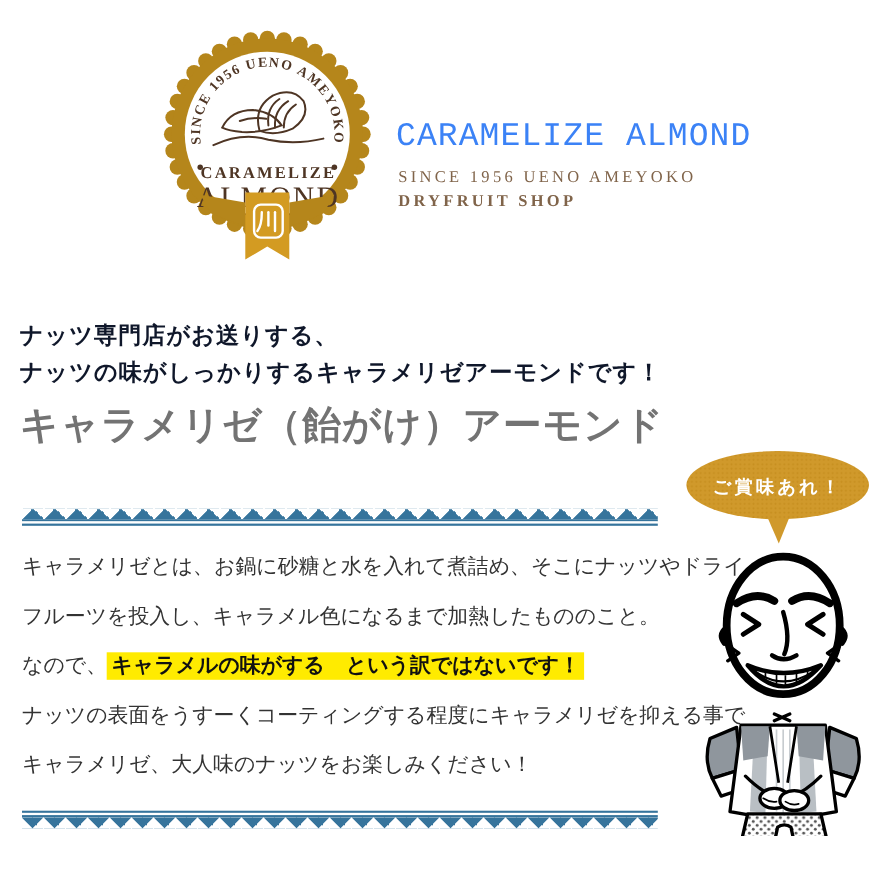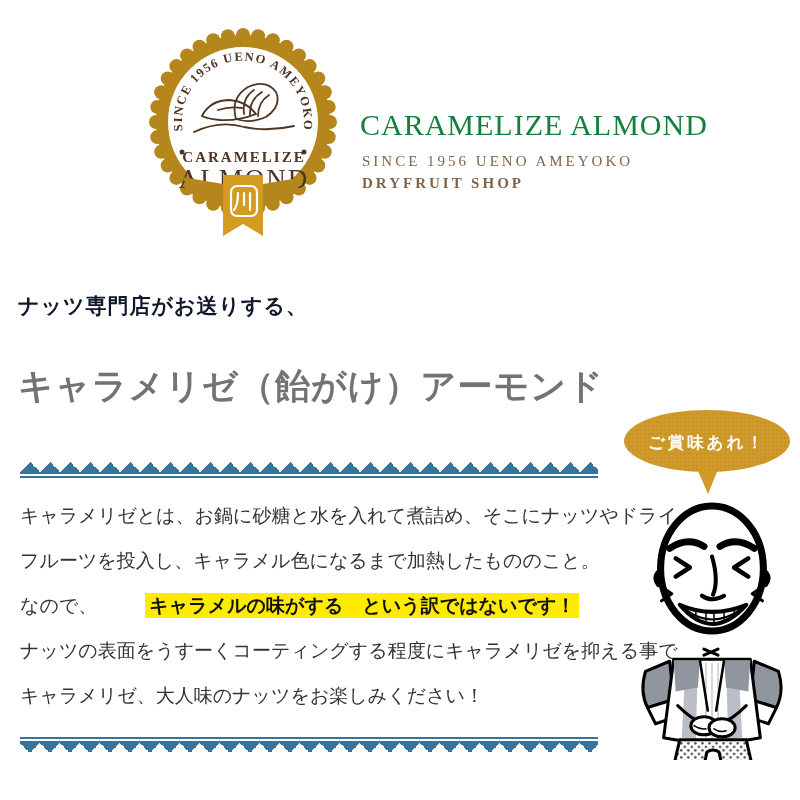--- a/index.html
+++ b/index.html
@@ -1,22 +1,22 @@
 <!DOCTYPE html>
 <html><head>
 <meta charset="utf-8">
 <style>
   html,body{margin:0;padding:0;background:#fff;}
   #page{position:relative;width:800px;height:800px;background:#fff;overflow:hidden;
         font-family:"Liberation Sans","DejaVu Sans",sans-serif;color:#1a1a1a;}
 
   
   #badge{position:absolute;left:138px;top:22px;}
-  .brand-title{position:absolute;left:360px;top:108px;font-family:Liberation Serif, serif;
-        font-size:30px;letter-spacing:1px;color:#15803d;white-space:nowrap;}
+  .brand-title{position:absolute;left:360px;top:108px;font-family:Liberation Mono, monospace;
+        font-size:30px;letter-spacing:1px;color:#3b82f6;white-space:nowrap;}
   .brand-sub{position:absolute;left:362px;font-family:"Liberation Serif","DejaVu Serif",serif;
         font-size:15px;letter-spacing:3px;color:#80644a;white-space:nowrap;}
   #brand-sub1{top:153px;}
   #brand-sub2{top:175px;font-weight:bold;}
 
   
   .intro{position:absolute;left:18px;top:289px;font-size:21px;font-weight:bold;
         line-height:33px;letter-spacing:1px;color:#0f172a;white-space:nowrap;}
   .heading{position:absolute;left:18px;top:363px;font-size:35px;font-weight:bold;
         letter-spacing:1px;color:#737373;white-space:nowrap;}
@@ -28,21 +28,21 @@
   .zz{height:10px;background-repeat:repeat-x;background-size:20px 10px;}
   .zz.up{background-image:conic-gradient(from 135deg at 50% 0%, #36749c 0deg 90deg, transparent 90deg);}
   .zz.down{background-image:conic-gradient(from -45deg at 50% 100%, #36749c 0deg 90deg, transparent 90deg);}
   .bar{height:2px;background:#36749c;}
   .gap{height:2px;background:#fff;}
   .line{height:2px;background:#36749c;}
 
   
   .desc{position:absolute;left:20px;top:493px;font-size:19px;line-height:45px;
         color:#333;white-space:nowrap;}
-  .hl{background:#ffeb00;font-weight:bold;color:#111;padding:2px 4px;margin-left:48px;}
+  .hl{background:#ffeb00;font-weight:bold;color:#111;padding:2px 4px;}
 
   
   #bubble{position:absolute;left:623px;top:408px;}
   #mascot{position:absolute;left:633px;top:498px;}
 </style>
 </head>
 <body>
 
 <div id="page">
 
@@ -123,20 +123,21 @@
       </g>
     </g>
   </svg>
 
   <div class="brand-title">CARAMELIZE ALMOND</div>
   <div class="brand-sub" id="brand-sub1">SINCE 1956 UENO AMEYOKO</div>
   <div class="brand-sub" id="brand-sub2">DRYFRUIT SHOP</div>
 
   <div class="intro">
     <div>ナッツ専門店がお送りする、</div>
+    <div>ナッツの味がしっかりするキャラメリゼアーモンドです！</div>
   </div>
 
   <div class="heading">キャラメリゼ（飴がけ）アーモンド</div>
 
   <div class="divider" id="divider-top">
     <div class="zz up"></div>
     <div class="bar"></div>
     <div class="gap"></div>
     <div class="line"></div>
   </div>

